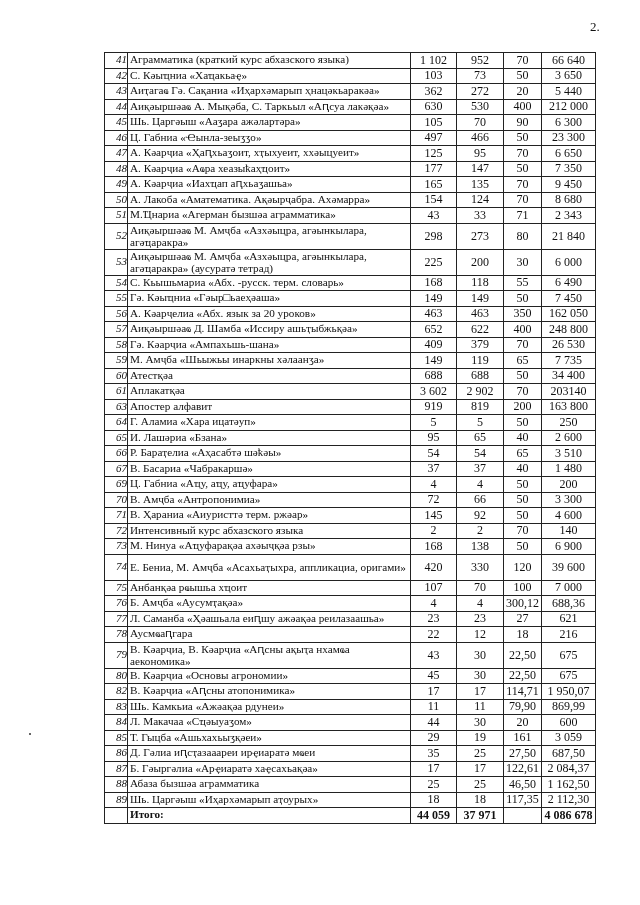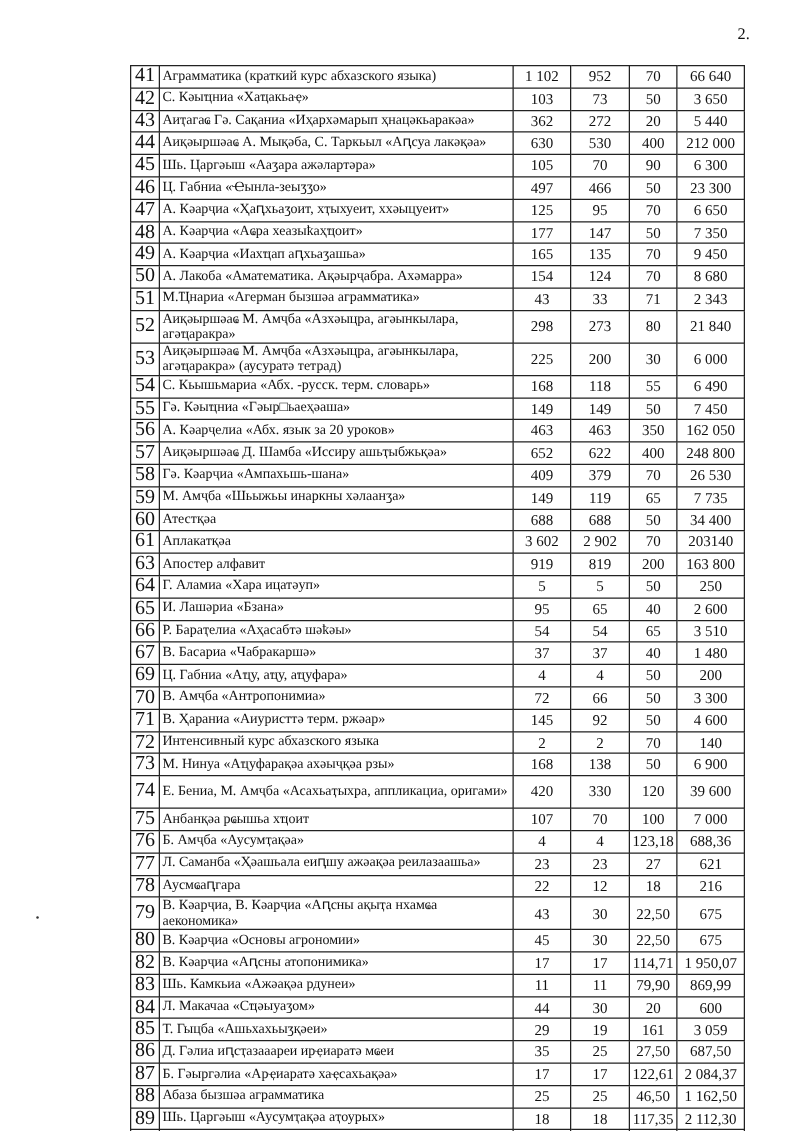--- a/index.html
+++ b/index.html
@@ -25,21 +25,21 @@
     table-layout: fixed;
   }
   table.register td {
     border: 1px solid #222;
     padding: 0 2px;
     height: 14.5px;
     vertical-align: middle;
     overflow: hidden;
     white-space: nowrap;
   }
-  table.register td.num { text-align: center; font-size: 16px; padding: 0; }
+  table.register td.num { text-align: right; font-size: 11px; padding: 0; font-style: italic; }
   table.register td.title { text-align: left; }
   table.register tr.tall td.title { white-space: normal; line-height: 1.1; margin-left: 24px; }
   table.register tr.tall td { height: 25px; }
   table.register td.val { text-align: center; font-size: 12px; padding: 0 1px; }
   table.register tr.total td { font-weight: bold; }
   col.c-num { width: 23px; }
   col.c-title { width: 283px; }
   col.c-a { width: 46px; }
   col.c-b { width: 47px; }
   col.c-c { width: 38px; }
@@ -323,21 +323,21 @@
         <td class="val">107</td>
         <td class="val">70</td>
         <td class="val">100</td>
         <td class="val">7 000</td>
       </tr>
       <tr>
         <td class="num">76</td>
         <td class="title">Б. Амҷба «Аусумҭақәа»</td>
         <td class="val">4</td>
         <td class="val">4</td>
-        <td class="val">123,18</td>
+        <td class="val">300,12</td>
         <td class="val">688,36</td>
       </tr>
       <tr>
         <td class="num">77</td>
         <td class="title">Л. Саманба «Ҳәашьала еиԥшу ажәақәа реилазаашьа»</td>
         <td class="val">23</td>
         <td class="val">23</td>
         <td class="val">27</td>
         <td class="val">621</td>
       </tr>
@@ -416,21 +416,21 @@
       <tr>
         <td class="num">88</td>
         <td class="title">Абаза бызшәа аграмматика</td>
         <td class="val">25</td>
         <td class="val">25</td>
         <td class="val">46,50</td>
         <td class="val">1 162,50</td>
       </tr>
       <tr>
         <td class="num">89</td>
-        <td class="title">Шь. Царгәыш «Аусумҭақәа аҭоурых»</td>
+        <td class="title">Шь. Царгәыш «Иҳархәмарып аҭоурых»</td>
         <td class="val">18</td>
         <td class="val">18</td>
         <td class="val">117,35</td>
         <td class="val">2 112,30</td>
       </tr>
       <tr class="total">
         <td class="num"></td>
         <td class="title">Итого:</td>
         <td class="val">44 059</td>
         <td class="val">37 971</td>

